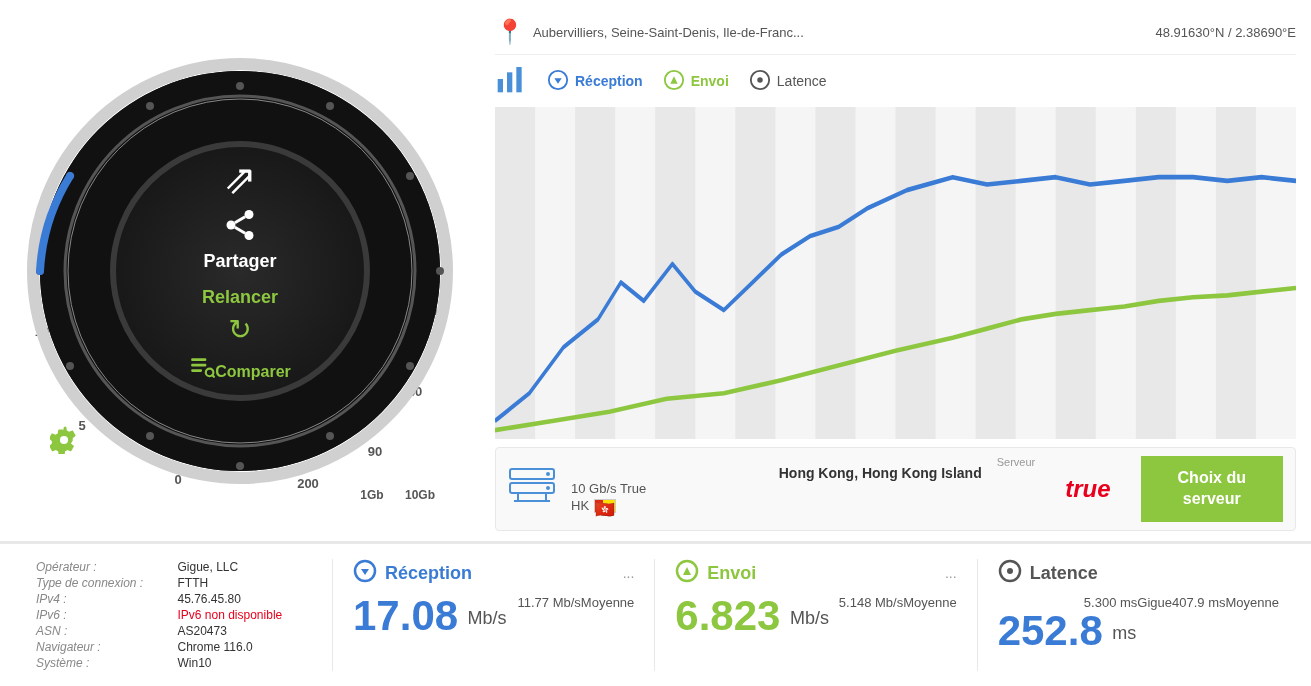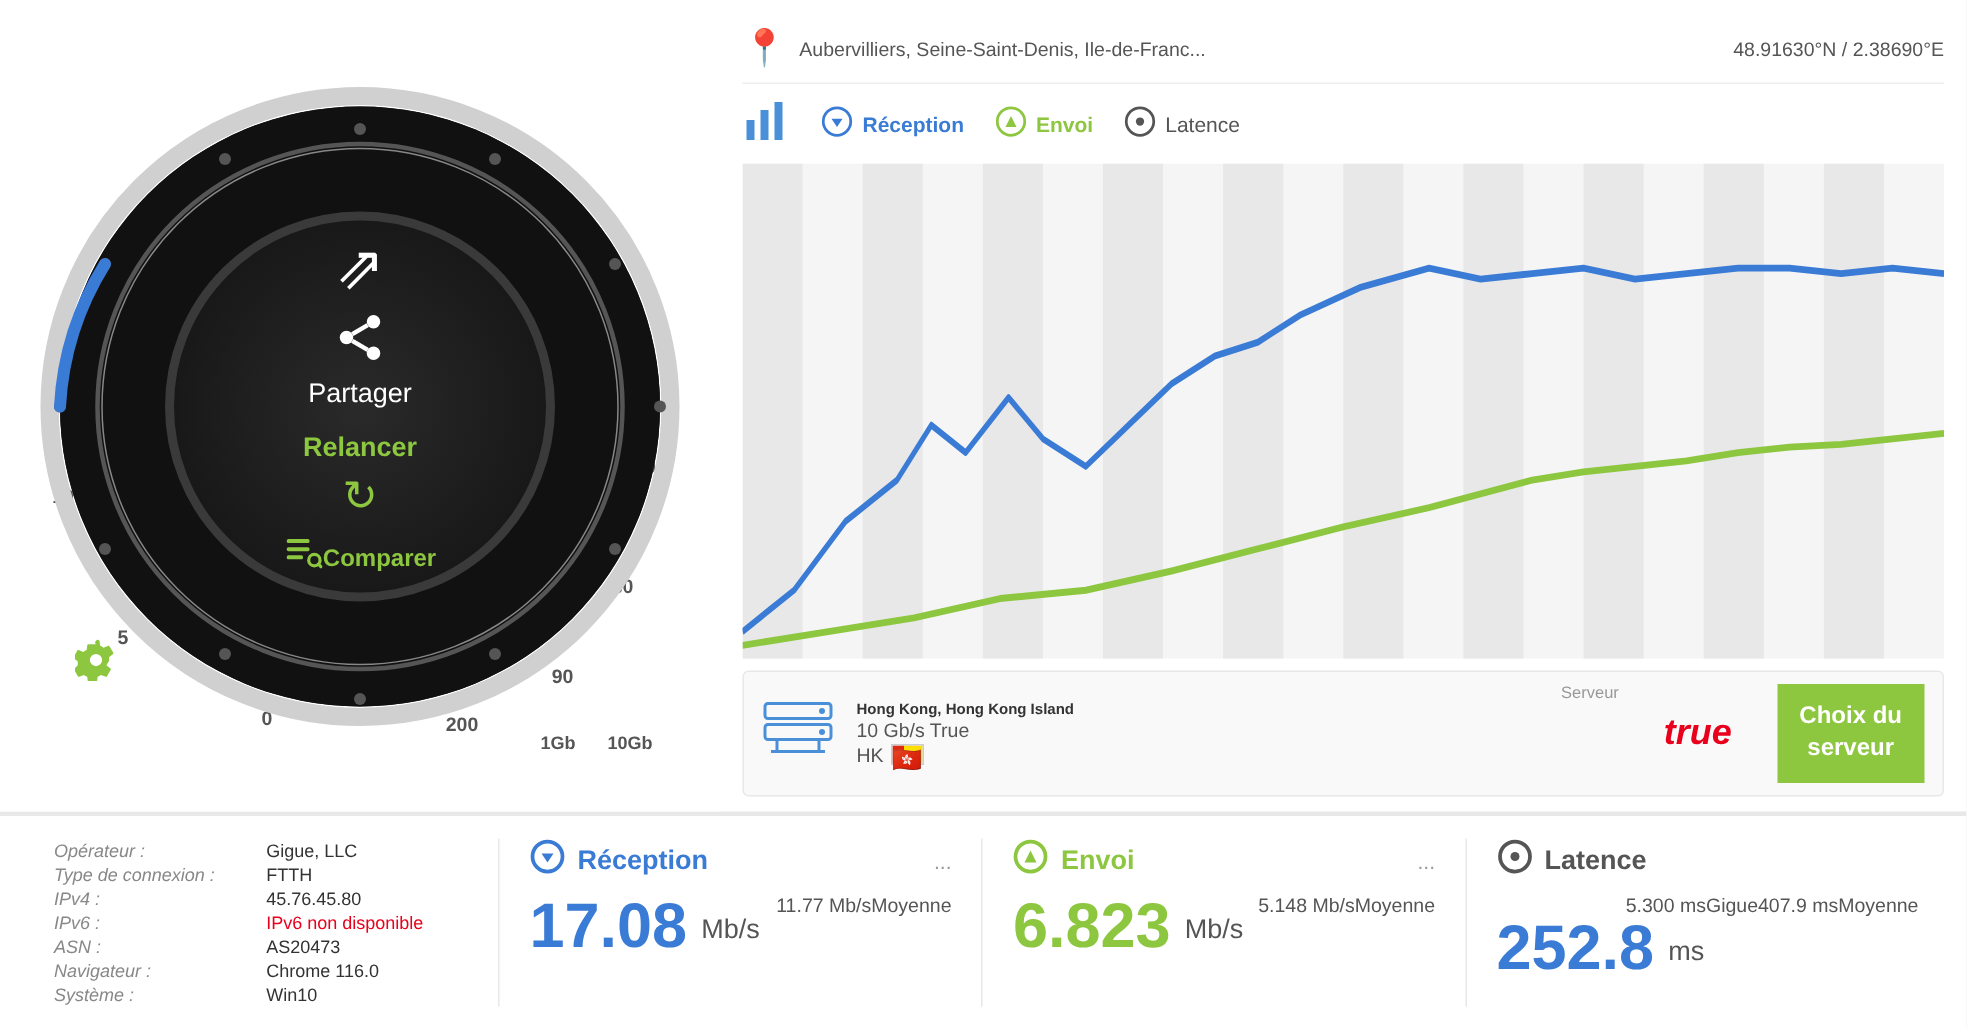--- a/index.html
+++ b/index.html
@@ -56,21 +56,21 @@
 
     .share-icon {
       color: white;
       font-size: 40px;
       margin-bottom: 5px;
     }
 
     .partager-text {
       color: white;
       font-size: 18px;
-      font-weight: normal;
+      font-weight: bold;
       margin-bottom: 15px;
     }
 
     .relancer-text {
       color: #8dc63f;
       font-size: 18px;
       font-weight: bold;
       margin-bottom: 5px;
     }
 
@@ -181,23 +181,24 @@
     .server-icon {
       color: #4a90d9;
       font-size: 32px;
     }
 
     .server-info {
       flex: 1;
     }
 
     .server-name {
-      font-size: 10px;
+      font-size: 14px;
       font-weight: 600;
       color: #333;
+      text-align: right;
     }
 
     .server-speed {
       font-size: 13px;
       color: #555;
     }
 
     .server-country {
       display: flex;
       align-items: center;
@@ -219,21 +220,21 @@
       font-size: 24px;
       font-weight: 900;
       font-style: italic;
       margin: 0 15px;
     }
 
     .choix-button {
       background: #8dc63f;
       color: white;
       border: none;
-      padding: 12px 15px;
+      padding: 12px 37px;
       font-size: 16px;
       font-weight: bold;
       cursor: pointer;
       line-height: 1.3;
       text-align: center;
     }
 
     
     .bottom-section {
       background: #fff;

